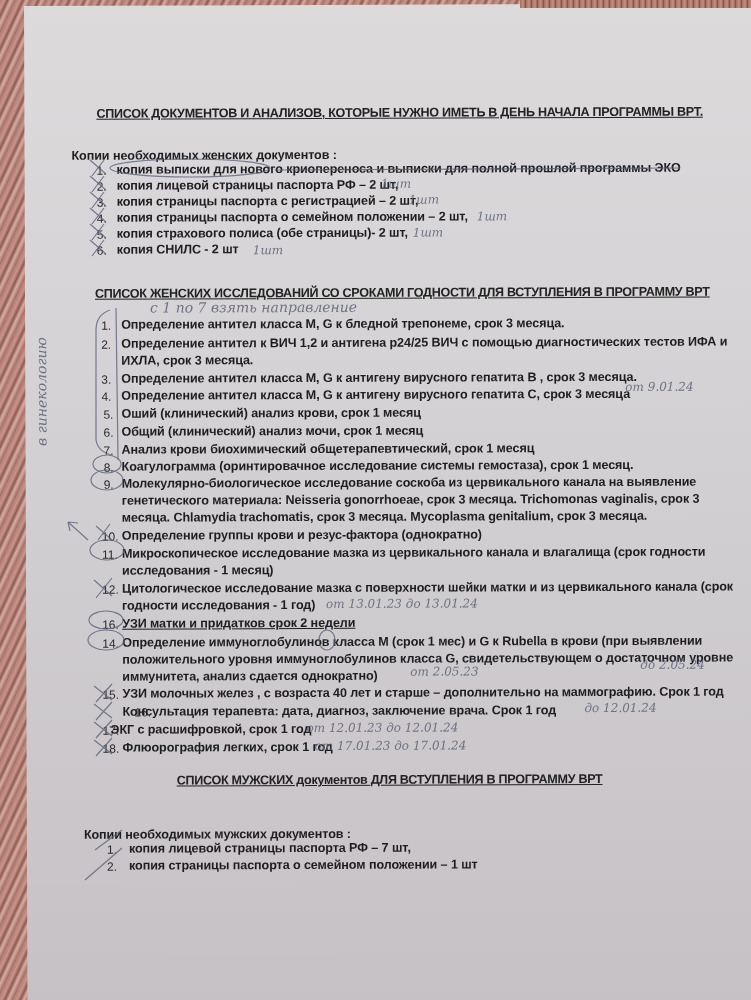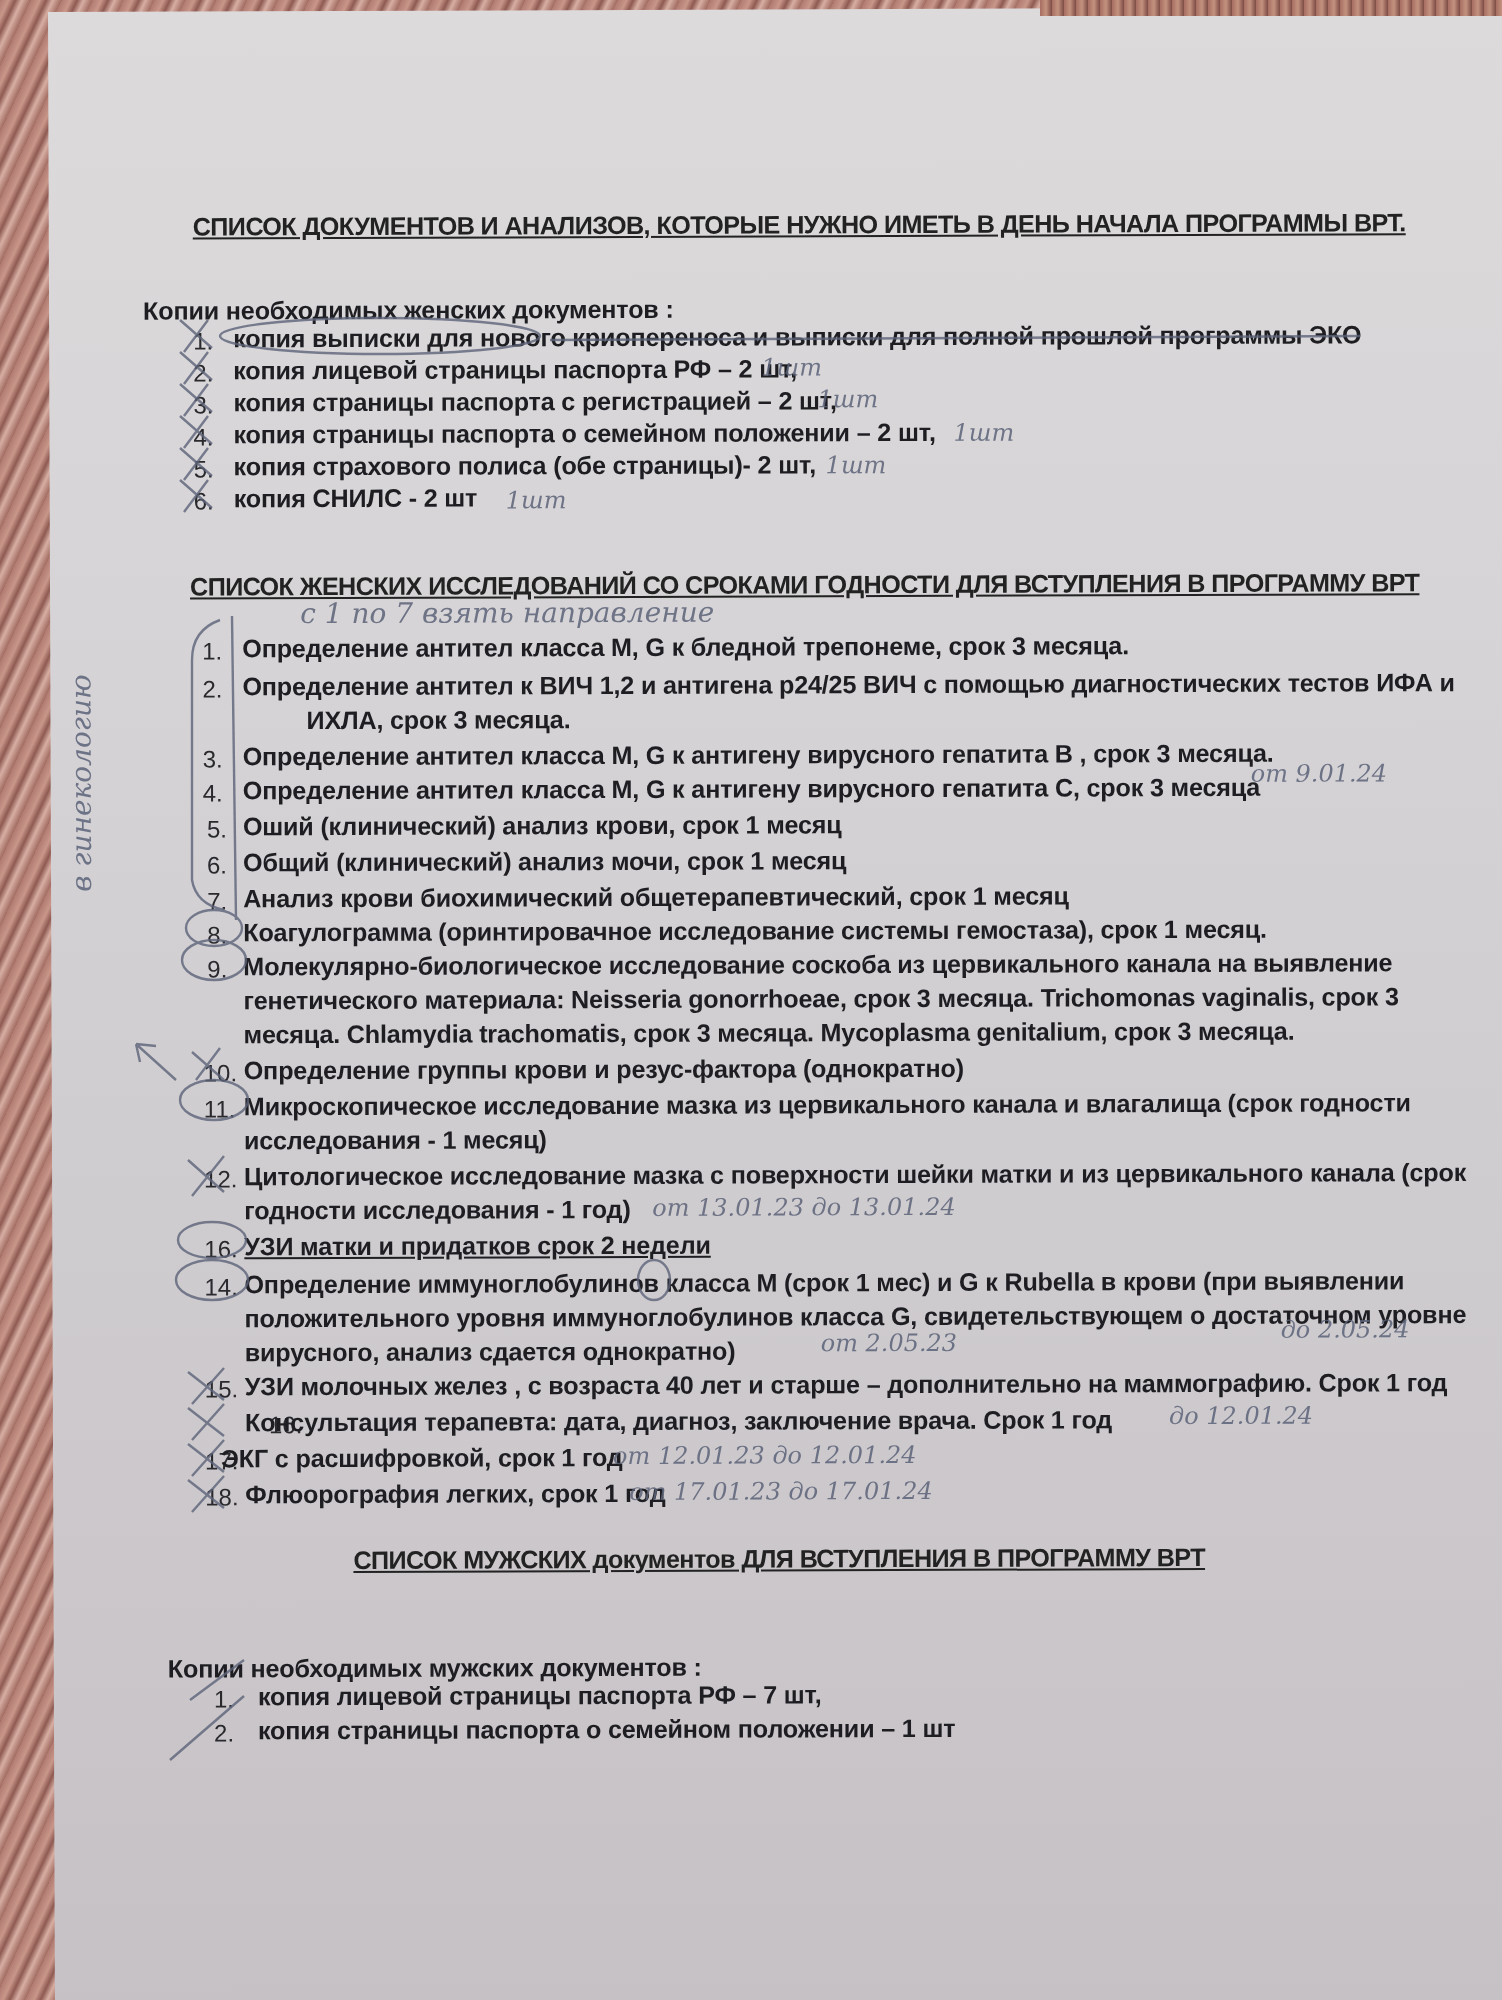--- a/index.html
+++ b/index.html
@@ -64,21 +64,21 @@
   <div class="title" style="left:70px; top:281px;">СПИСОК ЖЕНСКИХ ИССЛЕДОВАНИЙ СО СРОКАМИ ГОДНОСТИ ДЛЯ ВСТУПЛЕНИЯ В ПРОГРАММУ ВРТ</div>
   <div class="hand" style="left:125px; top:294px; font-size:14px;">с 1 по 7 взять направление</div>
   <div class="hand" style="left:8px; top:440px; font-size:14px; transform: rotate(-90deg); transform-origin: left top;">в гинекологию</div>
 
   <div>
     <div class="num" style="left:76px; top:313px;">1.</div>
     <div class="txt" style="left:96px; top:312px;">Определение антител класса M, G к бледной трепонеме, срок 3 месяца.</div>
 
     <div class="num" style="left:76px; top:332px;">2.</div>
     <div class="txt" style="left:96px; top:331px;">Определение антител к ВИЧ 1,2 и антигена p24/25 ВИЧ с помощью диагностических тестов ИФА и</div>
-    <div class="txt" style="left:96px; top:348px;margin-left:32px;">ИХЛА, срок 3 месяца.</div>
+    <div class="txt" style="left:96px; top:348px;">ИХЛА, срок 3 месяца.</div>
 
     <div class="num" style="left:76px; top:367px;">3.</div>
     <div class="txt" style="left:96px; top:366px;">Определение антител класса M, G к антигену вирусного гепатита В , срок  3 месяца.</div>
 
     <div class="num" style="left:76px; top:384px;">4.</div>
     <div class="txt" style="left:96px; top:383px;">Определение антител класса M, G к антигену вирусного гепатита С, срок 3 месяца</div>
     <div class="hand" style="left:600px; top:376px;">от 9.01.24</div>
 
     <div class="num" style="left:78px; top:402px;">5.</div>
     <div class="txt" style="left:96px; top:401px;">Оший (клинический) анализ крови, срок 1 месяц</div>
@@ -108,21 +108,21 @@
     <div class="txt" style="left:96px; top:576px;">Цитологическое исследование мазка с поверхности шейки матки и из цервикального канала (срок</div>
     <div class="txt" style="left:96px; top:593px;">годности исследования - 1 год)</div>
     <div class="hand" style="left:300px; top:592px;">от 13.01.23 до 13.01.24</div>
 
     <div class="num" style="left:76px; top:612px;">16.</div>
     <div class="txt" style="left:96px; top:611px; text-decoration: underline;">УЗИ матки и придатков срок 2 недели</div>
 
     <div class="num" style="left:76px; top:631px;">14.</div>
     <div class="txt" style="left:96px; top:630px;">Определение иммуноглобулинов класса M (срок 1 мес) и G к Rubella в крови (при выявлении</div>
     <div class="txt" style="left:96px; top:647px;">положительного уровня иммуноглобулинов класса G, свидетельствующем о достаточном уровне</div>
-    <div class="txt" style="left:96px; top:664px;">вирусного, анализ сдается однократно)</div>
+    <div class="txt" style="left:96px; top:664px;">иммунитета, анализ сдается однократно)</div>
     <div class="hand" style="left:384px; top:660px;">от 2.05.23</div>
     <div class="hand" style="left:614px; top:654px;">до 2.05.24</div>
 
     <div class="num" style="left:76px; top:682px;">15.</div>
     <div class="txt" style="left:96px; top:681px;">УЗИ молочных желез , с возраста 40 лет и старше – дополнительно на маммографию. Срок 1 год</div>
 
     <div class="num" style="left:76px; top:700px;margin-left:32px;">16.</div>
     <div class="txt" style="left:96px; top:699px;">Консультация терапевта: дата, диагноз, заключение врача. Срок 1 год</div>
     <div class="hand" style="left:558px; top:697px;">до 12.01.24</div>
 

